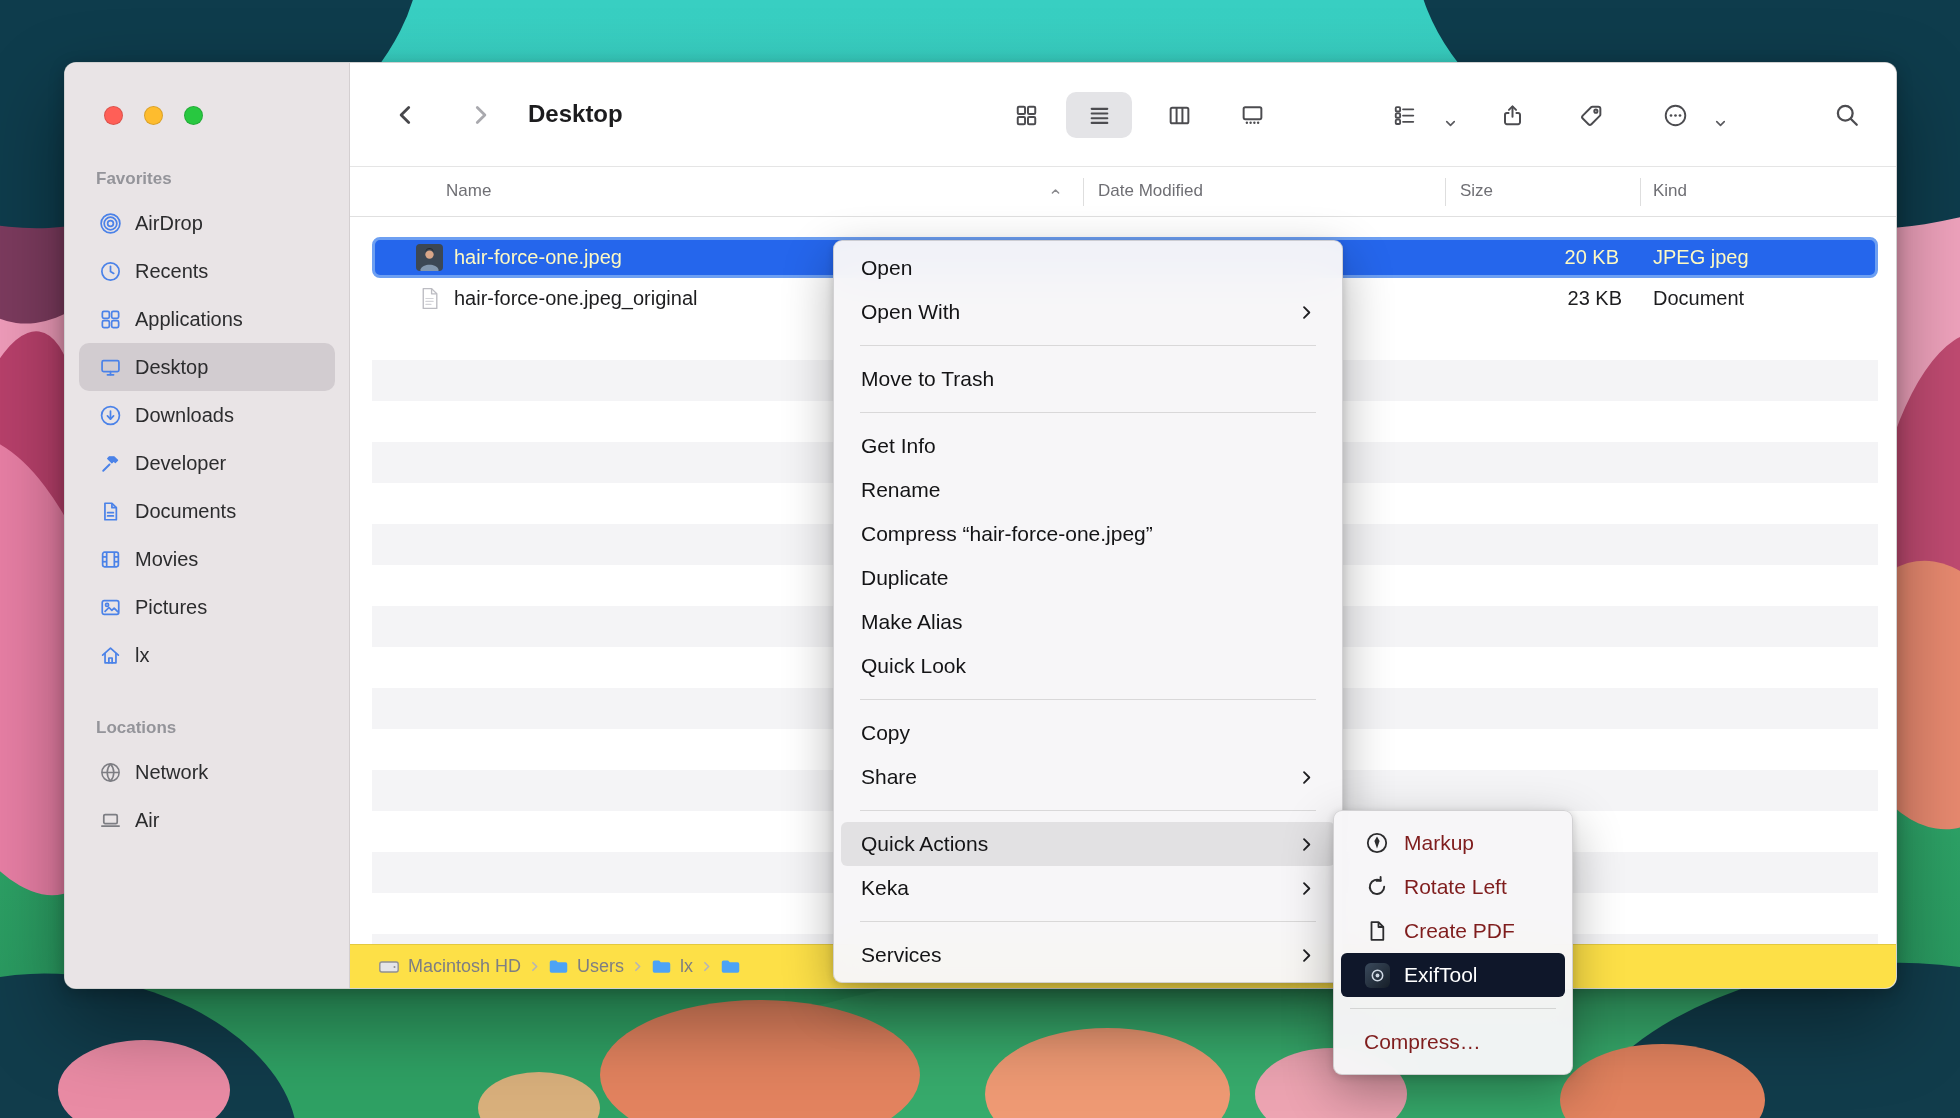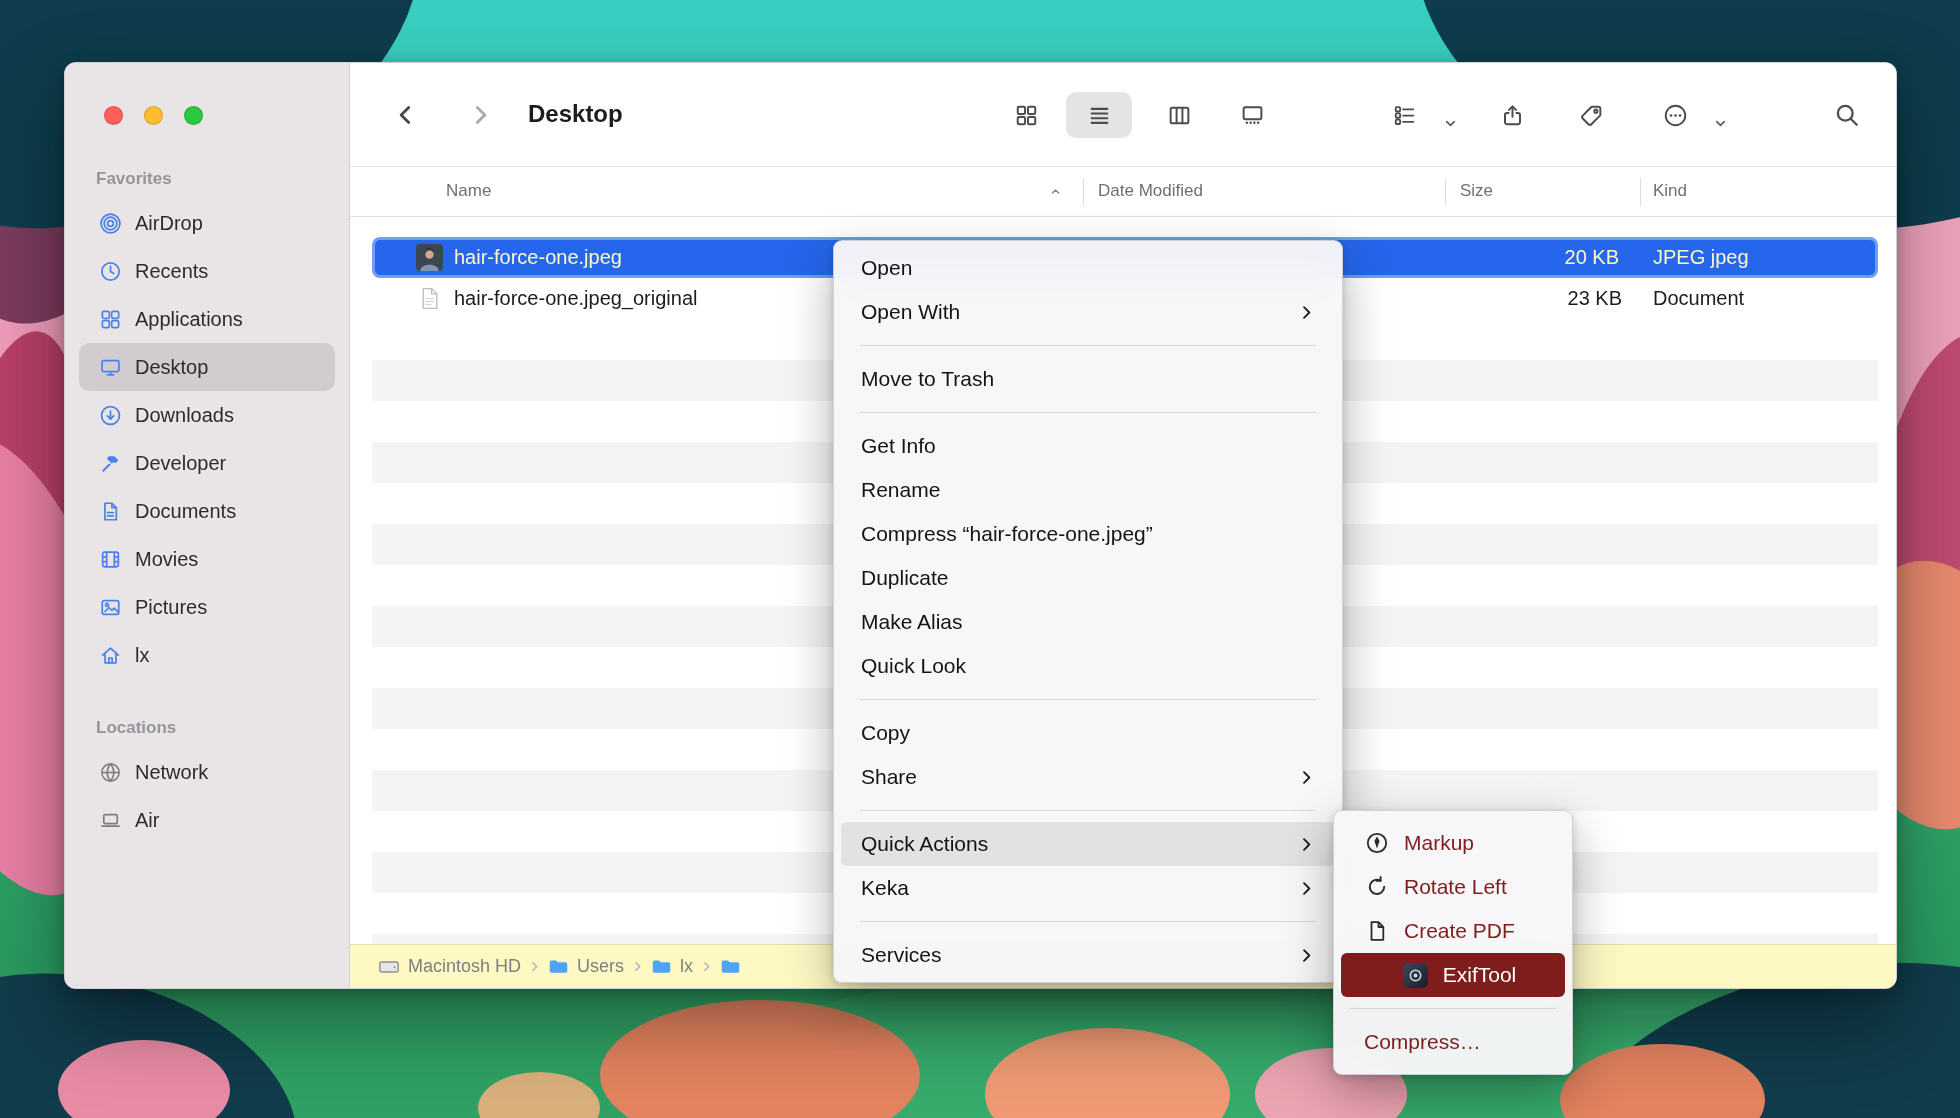--- a/index.html
+++ b/index.html
@@ -69,41 +69,41 @@
   .file-row { position:absolute; left:22px; right:18px; height:41px; font-size:20px; color:#1d1d1f; }
   .file-row.sel { background:#2566ec; border:3px solid #6d9ff2; border-radius:8px; color:#fef9c3; }
   .cell-name { position:absolute; left:44px; top:0; height:100%; display:flex; align-items:center; gap:11px; white-space:nowrap; }
   .file-row.sel .cell-name { left:41px; }
   .cell-size { position:absolute; right:256px; top:0; height:100%; display:flex; align-items:center; justify-content:flex-end; width:150px; }
   .cell-kind { position:absolute; left:1281px; top:0; height:100%; display:flex; align-items:center; }
   .file-row.sel .cell-kind { left:1278px; }
   .fic { width:27px; height:27px; display:flex; align-items:center; justify-content:center; }
 
   
-  .pathbar { position:absolute; left:0; right:0; bottom:0; height:44px; background:#fef9c3;
+  .pathbar { position:absolute; left:0; right:0; bottom:0; height:44px; background:#fde047;
     border-top:1px solid rgba(0,0,0,.10); display:flex; align-items:center; padding-left:28px; gap:7px;
     font-size:18px; color:#7e7e83; white-space:nowrap; }
   .crumb { display:flex; align-items:center; gap:8px; }
   .pchev { color:#b4b4b8; display:flex; }
 
   
   .menu-surface { background:rgba(247,246,248,.97); border-radius:9px; border:1px solid rgba(0,0,0,.15);
     box-shadow:0 18px 50px rgba(0,0,0,.30), 0 2px 10px rgba(0,0,0,.16); backdrop-filter:blur(24px); }
   .ctx { position:absolute; left:833px; top:240px; width:510px; padding:5px 0; z-index:30; }
   .ctx-item { height:44px; margin:0 7px; padding:0 20px; display:flex; align-items:center;
     border-radius:6px; font-size:21px; color:#141416; }
   .ctx-item.hl { background:rgba(0,0,0,.085); }
   .ctx-sep { height:1px; background:rgba(0,0,0,.12); margin:11px 26px; }
   .chev-r { margin-left:auto; display:flex; color:#1f1f22; }
 
   
   .sub { position:absolute; left:1333px; top:810px; width:240px; padding:10px 0; z-index:31; }
   .sub-item { height:44px; margin:0 7px; padding:0 10px 0 23px; display:flex; align-items:center; gap:14px;
     border-radius:6px; font-size:21px; color:#7f1d1d; white-space:nowrap; }
-  .sub-item.sel { background:#7f1d1d; color:#fff;justify-content:center; }
+  .sub-item.sel { background:#0f172a; color:#fff; }
   .sub-ic { width:26px; height:26px; display:flex; align-items:center; justify-content:center; flex:0 0 26px; color:#2c2c2e; }
   .sub-item.sel .sub-ic { color:#fff; }
   .sub-sep { height:1px; background:rgba(0,0,0,.12); margin:11px 16px; }
 
   svg { display:block; }
 </style>
 </head>
 <body>
 
 <div>

